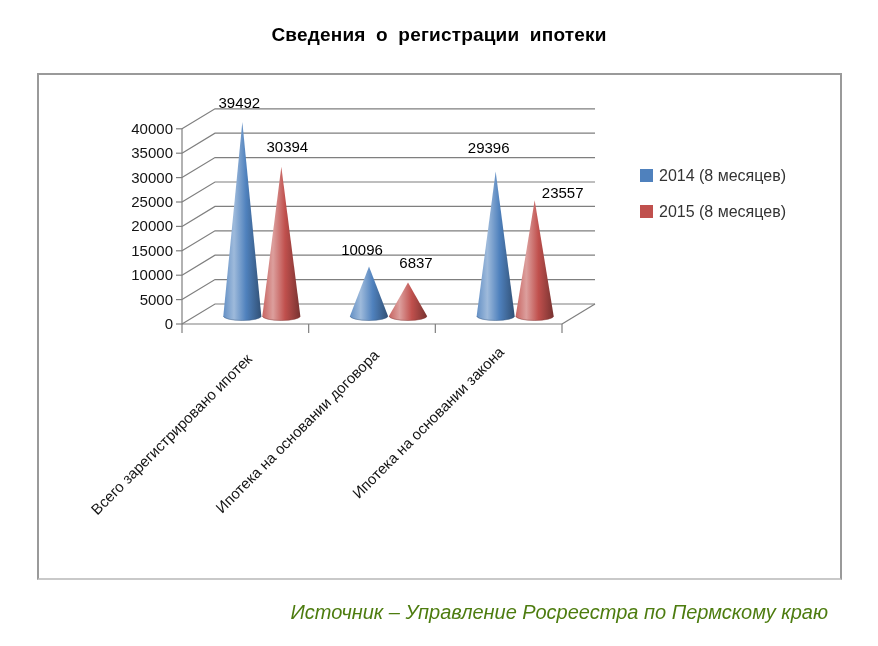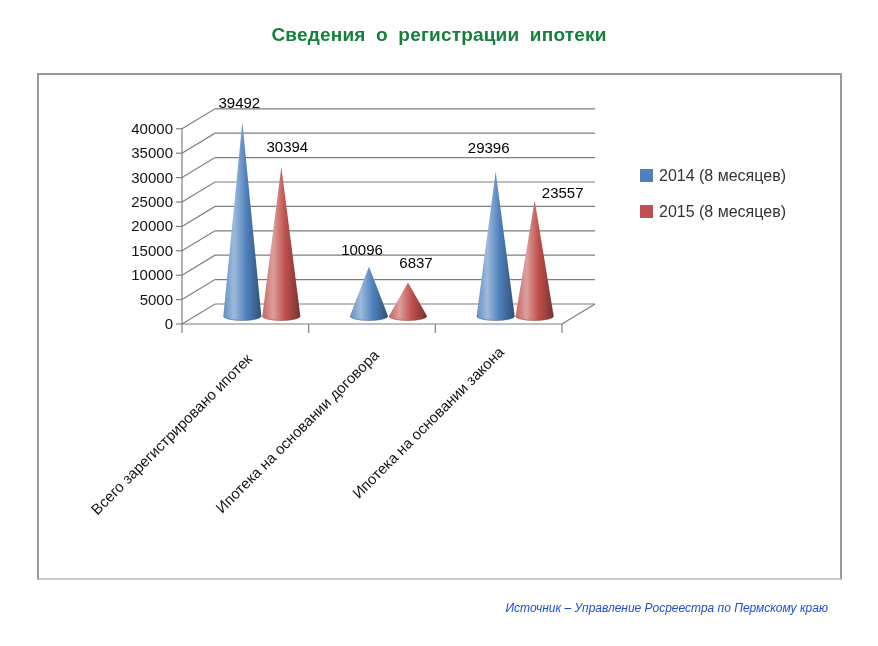--- a/index.html
+++ b/index.html
@@ -1,28 +1,28 @@
 <!DOCTYPE html>
 <html><head>
 <meta charset="utf-8">
 <style>
   html,body{margin:0;padding:0;background:#fff;}
   body{width:878px;height:646px;position:relative;overflow:hidden;
        font-family:"Liberation Sans", sans-serif;}
   .page-title{position:absolute;left:0;top:24px;width:878px;text-align:center;
-       font-size:19px;font-weight:bold;color:#15803d;word-spacing:5px;letter-spacing:.2px;}
+       font-size:19px;font-weight:bold;color:#000000;word-spacing:5px;letter-spacing:.2px;}
   .chart-frame{position:absolute;left:37px;top:73px;width:805px;height:507px;
        box-sizing:border-box;background:#fff;
        border:2px solid #9a9a9a;border-bottom-color:#c9c9c9;}
   .chart-frame svg{position:absolute;left:0;top:0;}
   .ct{font:15px "Liberation Sans", sans-serif;fill:#141414;}
   .vlab{font:15px "Liberation Sans", sans-serif;fill:#000;}
   .leg{font:16px "Liberation Sans", sans-serif;fill:#333;}
-  .source-caption{position:absolute;right:50px;top:601px;font-size:12px;
-       font-style:italic;color:#1d4ed8;white-space:nowrap;margin-left:39px;}
+  .source-caption{position:absolute;right:50px;top:601px;font-size:20px;
+       font-style:italic;color:#4d7c0f;white-space:nowrap;margin-left:39px;}
 </style>
 </head>
 <body>
 
 <div class="page-title">Сведения о регистрации ипотеки</div>
 
 <div class="chart-frame">
   <svg id="chart-svg" width="801" height="503" viewBox="0 0 801 503" xmlns="http://www.w3.org/2000/svg">
       <defs>
         <linearGradient id="grad-s0" x1="0" y1="0" x2="1" y2="0">

